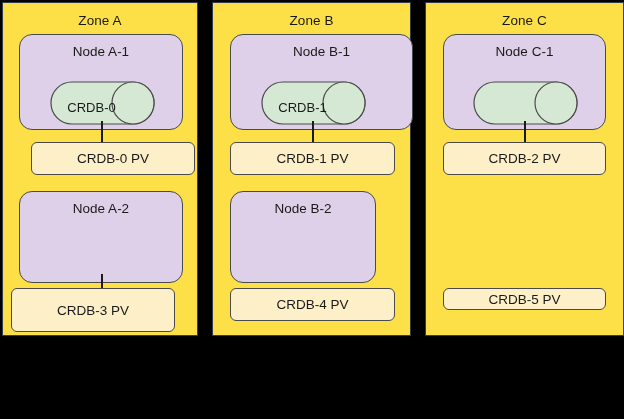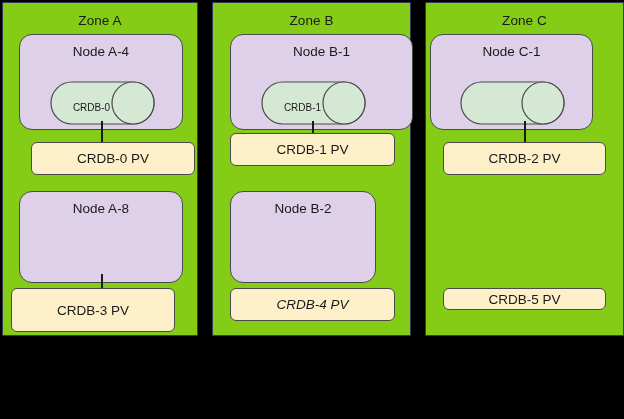--- a/index.html
+++ b/index.html
@@ -13,21 +13,21 @@
     width: 624px;
     height: 419px;
     background: #000000;
     font-family: "Liberation Sans", sans-serif;
     overflow: hidden;
   }
   .zone {
     position: absolute;
     top: 2px;
     height: 334px;
-    background: #84cc16;
+    background: #fde047;
     border: 1px solid #2f3b52;
     box-sizing: border-box;
   }
   .zone-title {
     position: absolute;
     top: 10px;
     left: 0;
     right: 0;
     text-align: center;
     font-size: 13.5px;
@@ -75,50 +75,50 @@
   }
   .cyl-label {
     position: absolute;
     top: 0;
     bottom: 0;
     left: 0;
     right: 22px;
     display: flex;
     align-items: center;
     justify-content: center;
-    font-size: 10px;
+    font-size: 13px;
     color: #1a1a1a;
     pointer-events: none;
     margin-top: 8px;
   }
 </style>
 </head>
 <body>
 
 <div id="canvas">
 
   <div class="zone" style="left:2px; width:196px;">
     <div class="zone-title">Zone A</div>
 
     <div class="node" style="left:16px; top:31px; width:164px; height:96px;">
-      <div class="node-title">Node A-4</div>
+      <div class="node-title">Node A-1</div>
       <div class="cyl-wrap" style="left:30px; top:46px; width:105px; height:44px;">
         <svg width="105" height="44" viewBox="0 0 105 44">
           <path d="M 22 1 L 83 1 A 21 21 0 0 1 83 43 L 22 43 A 21 21 0 0 1 22 1 Z" fill="#d5e8d4" stroke="#4a4a4a" stroke-width="1.2"></path>
           <ellipse cx="83" cy="22" rx="21" ry="21" fill="#d5e8d4" stroke="#4a4a4a" stroke-width="1.2"></ellipse>
         </svg>
         <div class="cyl-label">CRDB-0</div>
       </div>
     </div>
     <div class="connector" style="left:98px; top:118px; height:22px;"></div>
 
     <div class="pv" style="left:28px; top:139px; width:164px; height:33px;">CRDB-0 PV</div>
 
     <div class="node" style="left:16px; top:188px; width:164px; height:92px;">
-      <div class="node-title">Node A-8</div>
+      <div class="node-title">Node A-2</div>
     </div>
     <div class="connector" style="left:98px; top:271px; height:15px;"></div>
 
     <div class="pv" style="left:8px; top:285px; width:164px; height:44px;">CRDB-3 PV</div>
   </div>
 
   <div class="zone" style="left:212px; width:199px;">
     <div class="zone-title">Zone B</div>
 
     <div class="node" style="left:17px; top:31px; width:183px; height:96px;">
@@ -126,33 +126,33 @@
       <div class="cyl-wrap" style="left:30px; top:46px; width:105px; height:44px;">
         <svg width="105" height="44" viewBox="0 0 105 44">
           <path d="M 22 1 L 83 1 A 21 21 0 0 1 83 43 L 22 43 A 21 21 0 0 1 22 1 Z" fill="#d5e8d4" stroke="#4a4a4a" stroke-width="1.2"></path>
           <ellipse cx="83" cy="22" rx="21" ry="21" fill="#d5e8d4" stroke="#4a4a4a" stroke-width="1.2"></ellipse>
         </svg>
         <div class="cyl-label">CRDB-1</div>
       </div>
     </div>
     <div class="connector" style="left:99px; top:118px; height:22px;"></div>
 
-    <div class="pv" style="left:17px; top:130px; width:165px; height:33px;">CRDB-1 PV</div>
+    <div class="pv" style="left:17px; top:139px; width:165px; height:33px;">CRDB-1 PV</div>
 
     <div class="node" style="left:17px; top:188px; width:146px; height:92px;">
       <div class="node-title">Node B-2</div>
     </div>
 
-    <div class="pv" style="left:17px; top:285px; width:165px; height:33px;font-style:italic;">CRDB-4 PV</div>
+    <div class="pv" style="left:17px; top:285px; width:165px; height:33px;">CRDB-4 PV</div>
   </div>
 
   <div class="zone" style="left:425px; width:199px;">
     <div class="zone-title">Zone C</div>
 
-    <div class="node" style="left:4px; top:31px; width:163px; height:96px;padding-left:37px;">
+    <div class="node" style="left:17px; top:31px; width:163px; height:96px;padding-left:37px;">
       <div class="node-title">Node C-1</div>
       <div class="cyl-wrap" style="left:29px; top:46px; width:105px; height:44px;">
         <svg width="105" height="44" viewBox="0 0 105 44">
           <path d="M 22 1 L 83 1 A 21 21 0 0 1 83 43 L 22 43 A 21 21 0 0 1 22 1 Z" fill="#d5e8d4" stroke="#4a4a4a" stroke-width="1.2"></path>
           <ellipse cx="83" cy="22" rx="21" ry="21" fill="#d5e8d4" stroke="#4a4a4a" stroke-width="1.2"></ellipse>
         </svg>
       </div>
     </div>
     <div class="connector" style="left:98px; top:118px; height:22px;"></div>
 

